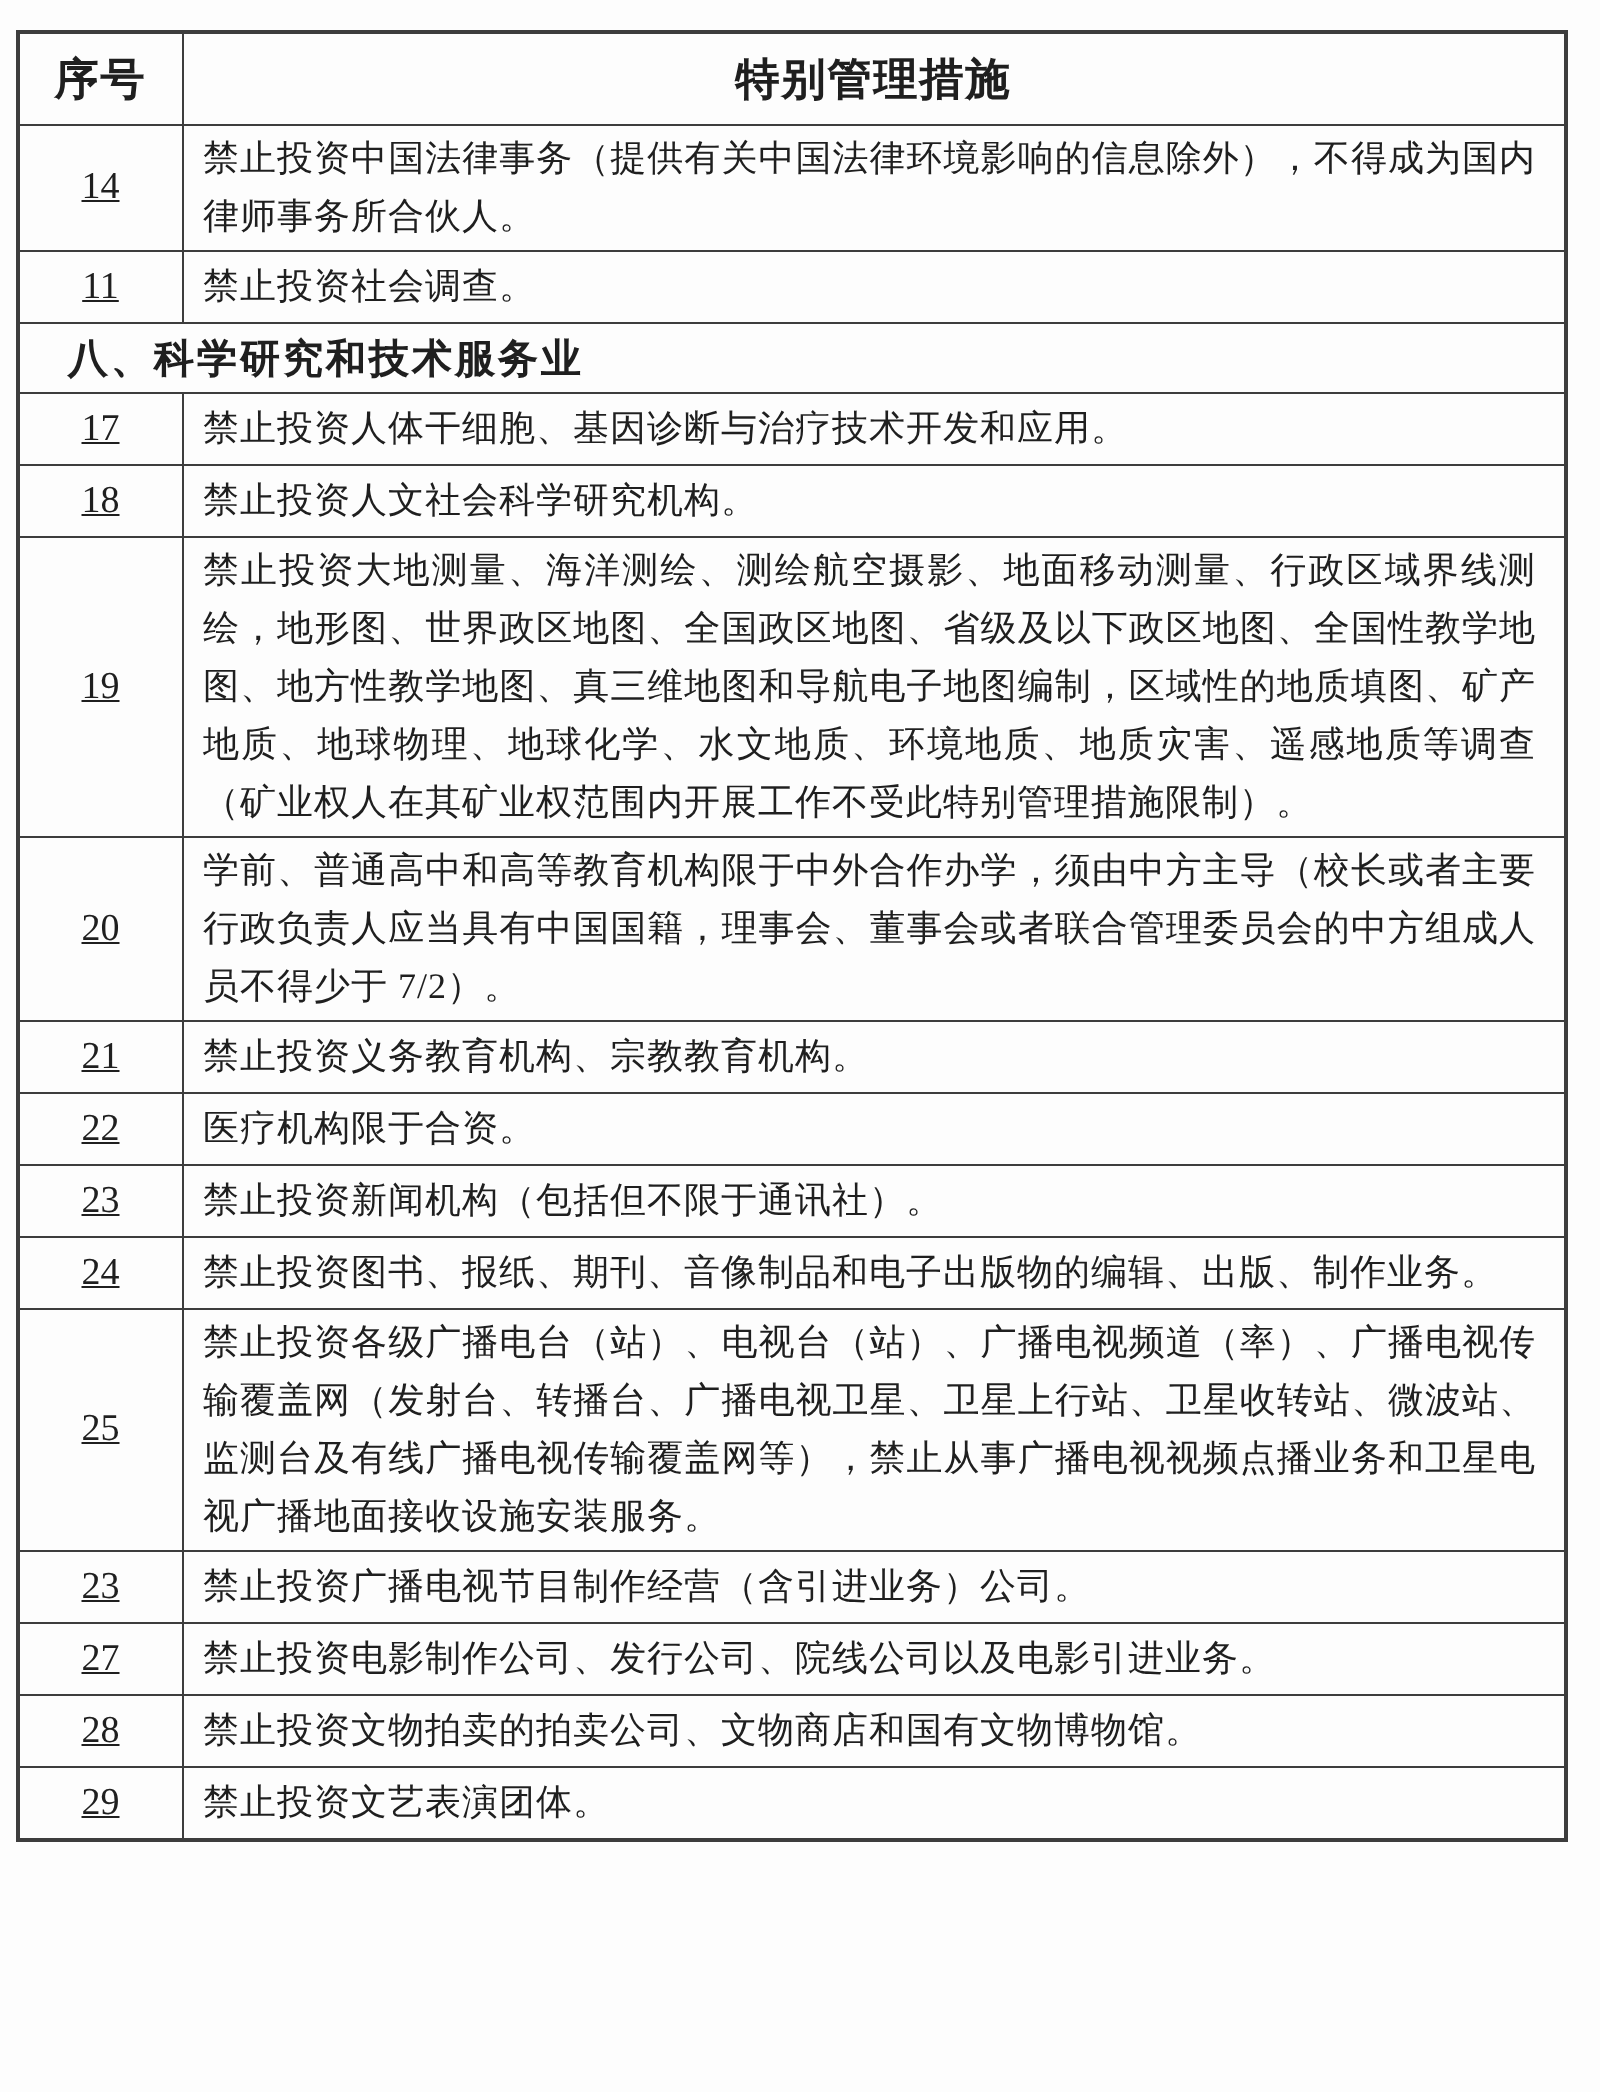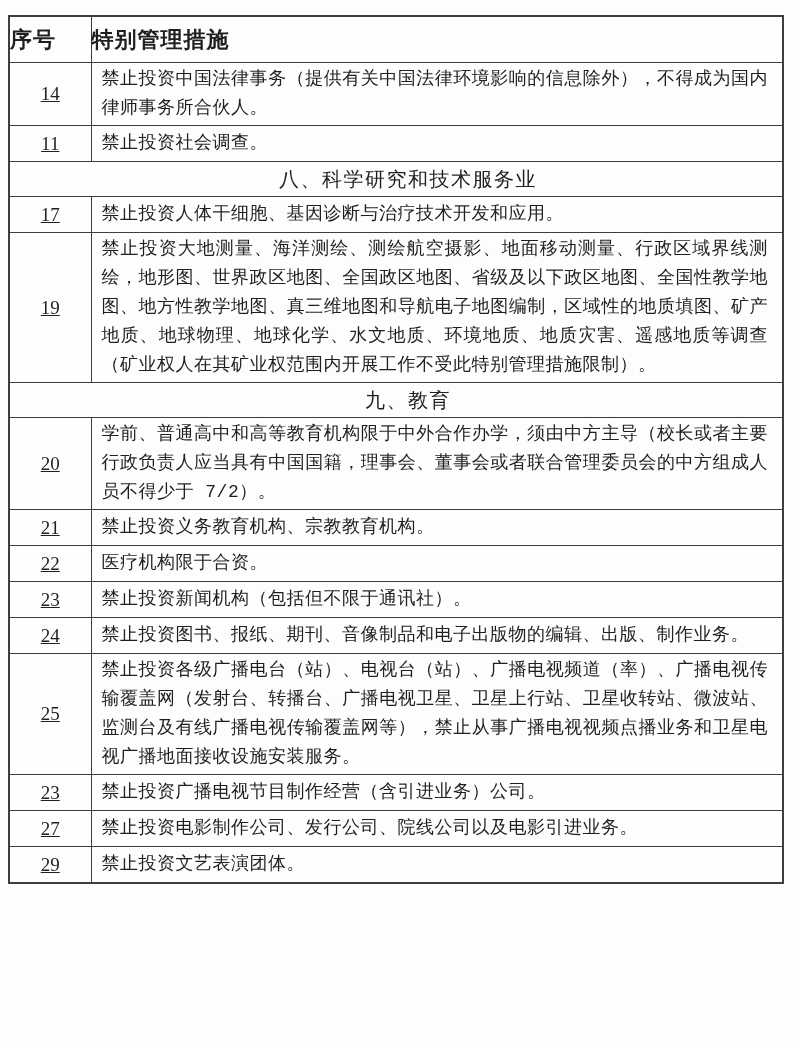--- a/index.html
+++ b/index.html
@@ -24,50 +24,48 @@
   .doc-table td, .doc-table th {
     border: 1px solid #3d3d3d;
     vertical-align: middle;
   }
   col.c-num { width: 82px; }
   th.h-num, th.h-measure {
     font-family: "Liberation Sans", "DejaVu Sans", sans-serif;
     font-weight: bold;
     font-size: 22px;
     letter-spacing: 1px;
-    text-align: left;
+    text-align: center;
     height: 45px;
     padding: 0;
     margin-left: 32px;
   }
   td.num {
     text-align: center;
     font-size: 19px;
     font-family: "Liberation Serif", "DejaVu Serif", serif;
     padding: 0;
     text-decoration: underline;
   }
   td.measure {
     font-size: 18px;
     line-height: 29px;
     letter-spacing: 0.5px;
     text-align: justify;
     text-justify: inter-character;
     padding: 2px 14px 2px 10px;
     height: 31px;
-    font-family: Liberation Mono, monospace;
   }
   tr.section td {
     font-size: 20px;
-    font-weight: normal;
+    font-weight: bold;
     letter-spacing: 1.5px;
     height: 34px;
     padding: 0 0 0 24px;
     font-family: "Liberation Serif", "DejaVu Serif", serif;
-    text-align: center;
   }
 </style>
 </head>
 <body>
 
 <table class="doc-table">
   <colgroup>
     <col class="c-num">
       <col class="c-measure">
   </colgroup>
@@ -87,25 +85,26 @@
       <td class="measure">禁止投资社会调查。</td>
     </tr>
     <tr class="section">
       <td colspan="2">八、科学研究和技术服务业</td>
     </tr>
     <tr>
       <td class="num">17</td>
       <td class="measure">禁止投资人体干细胞、基因诊断与治疗技术开发和应用。</td>
     </tr>
     <tr>
+      <td class="num">18</td>
+      <td class="measure">禁止投资人文社会科学研究机构。</td>
+    </tr>
+    <tr>
       <td class="num">19</td>
       <td class="measure">禁止投资大地测量、海洋测绘、测绘航空摄影、地面移动测量、行政区域界线测绘，地形图、世界政区地图、全国政区地图、省级及以下政区地图、全国性教学地图、地方性教学地图、真三维地图和导航电子地图编制，区域性的地质填图、矿产地质、地球物理、地球化学、水文地质、环境地质、地质灾害、遥感地质等调查（矿业权人在其矿业权范围内开展工作不受此特别管理措施限制）。</td>
-    </tr>
-    <tr class="section">
-      <td colspan="2">九、教育</td>
     </tr>
     <tr>
       <td class="num">20</td>
       <td class="measure">学前、普通高中和高等教育机构限于中外合作办学，须由中方主导（校长或者主要行政负责人应当具有中国国籍，理事会、董事会或者联合管理委员会的中方组成人员不得少于 7/2）。</td>
     </tr>
     <tr>
       <td class="num">21</td>
       <td class="measure">禁止投资义务教育机构、宗教教育机构。</td>
     </tr>
     <tr>
@@ -126,17 +125,21 @@
     </tr>
     <tr>
       <td class="num">23</td>
       <td class="measure">禁止投资广播电视节目制作经营（含引进业务）公司。</td>
     </tr>
     <tr>
       <td class="num">27</td>
       <td class="measure">禁止投资电影制作公司、发行公司、院线公司以及电影引进业务。</td>
     </tr>
     <tr>
+      <td class="num">28</td>
+      <td class="measure">禁止投资文物拍卖的拍卖公司、文物商店和国有文物博物馆。</td>
+    </tr>
+    <tr>
       <td class="num">29</td>
       <td class="measure">禁止投资文艺表演团体。</td>
     </tr>
   </tbody>
 </table>
 
 </body></html>

